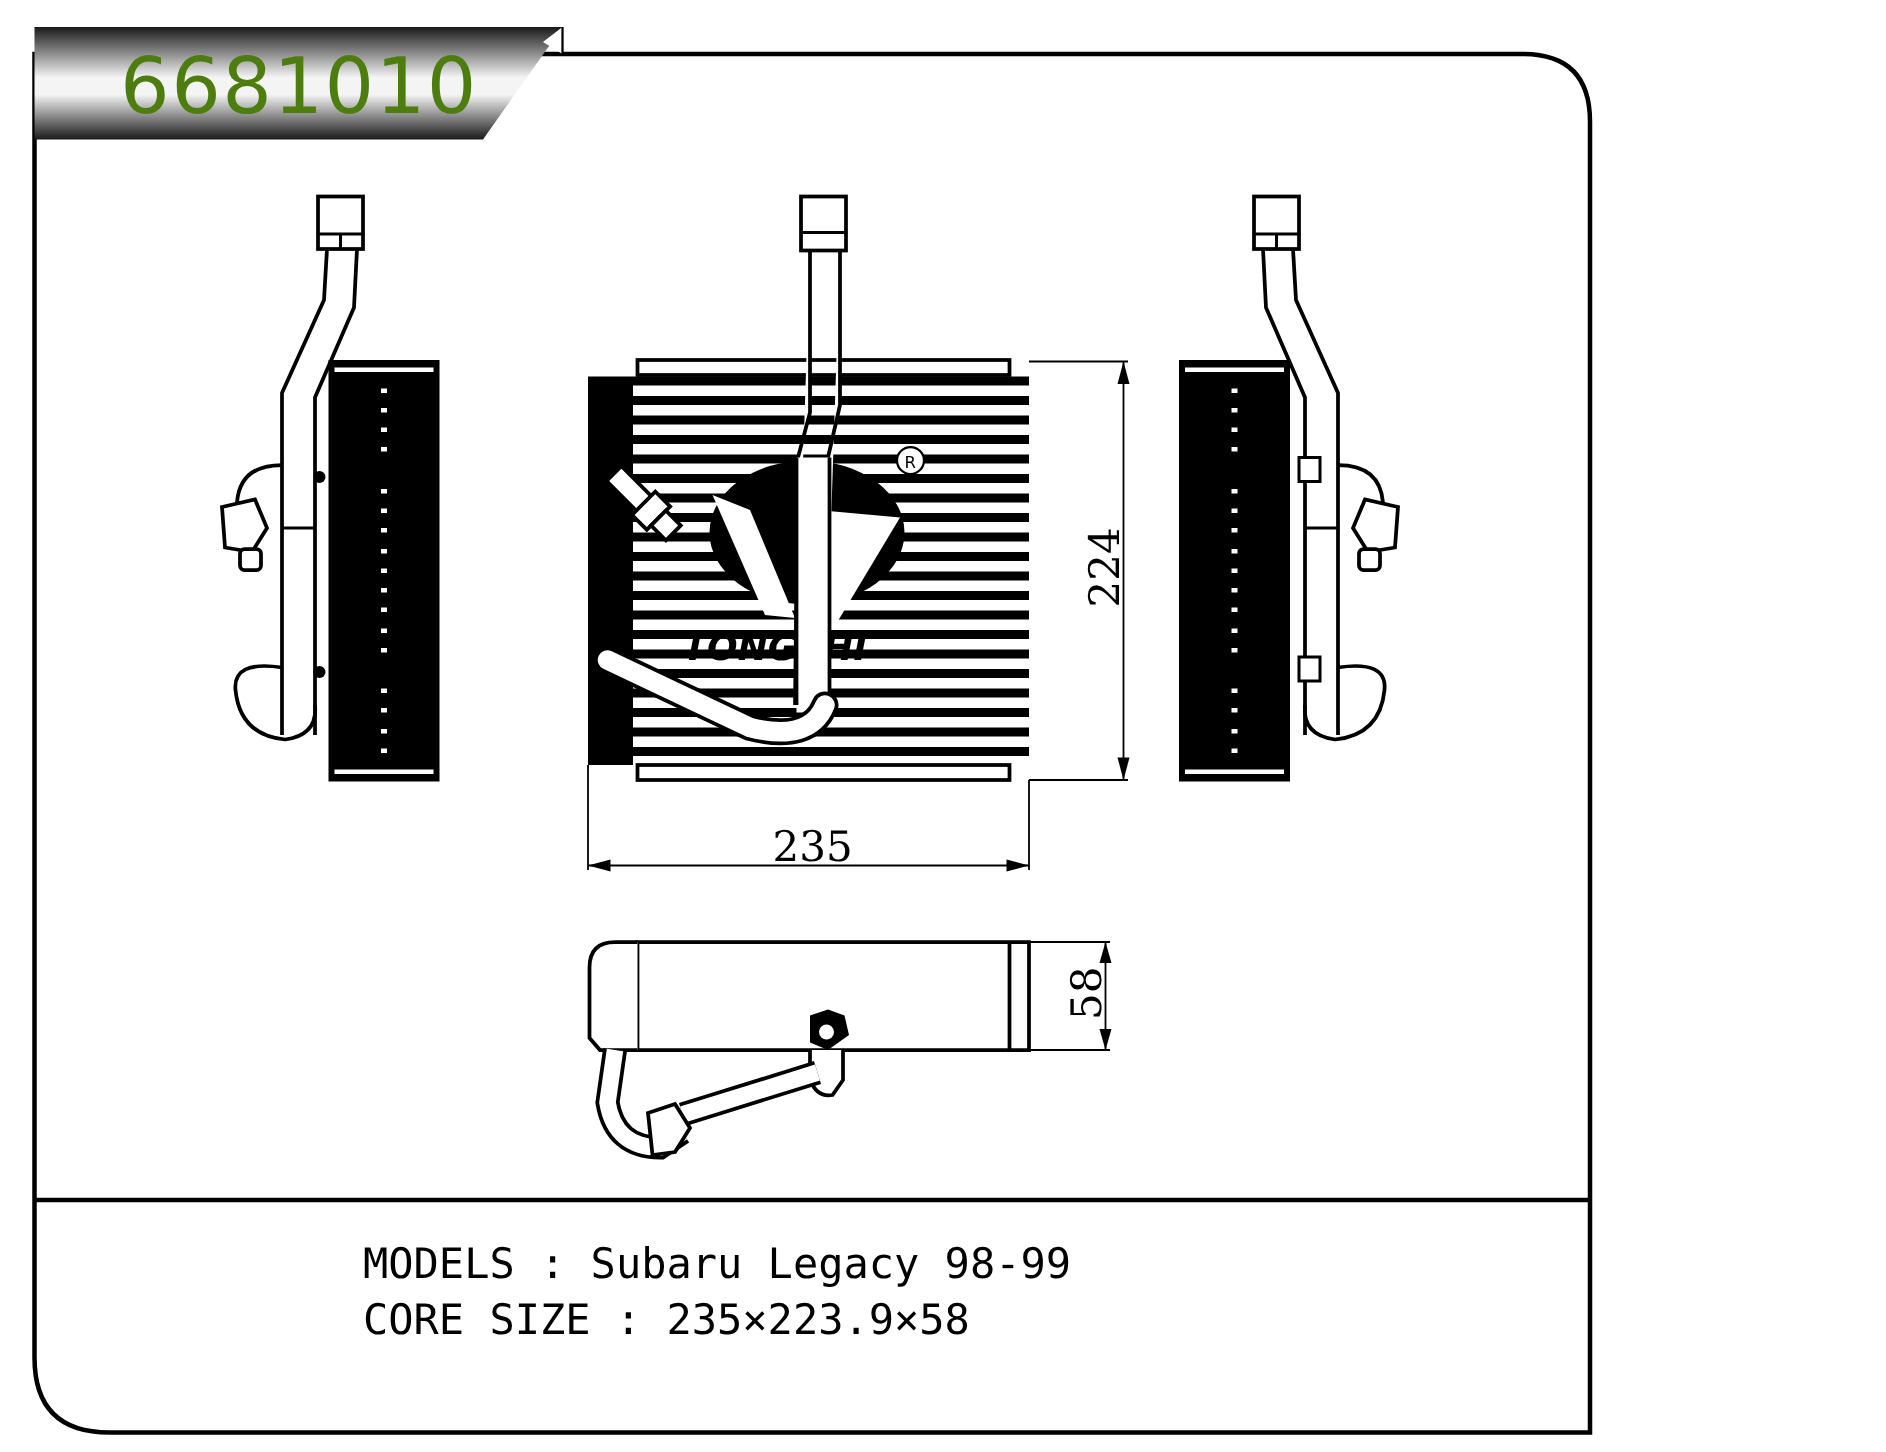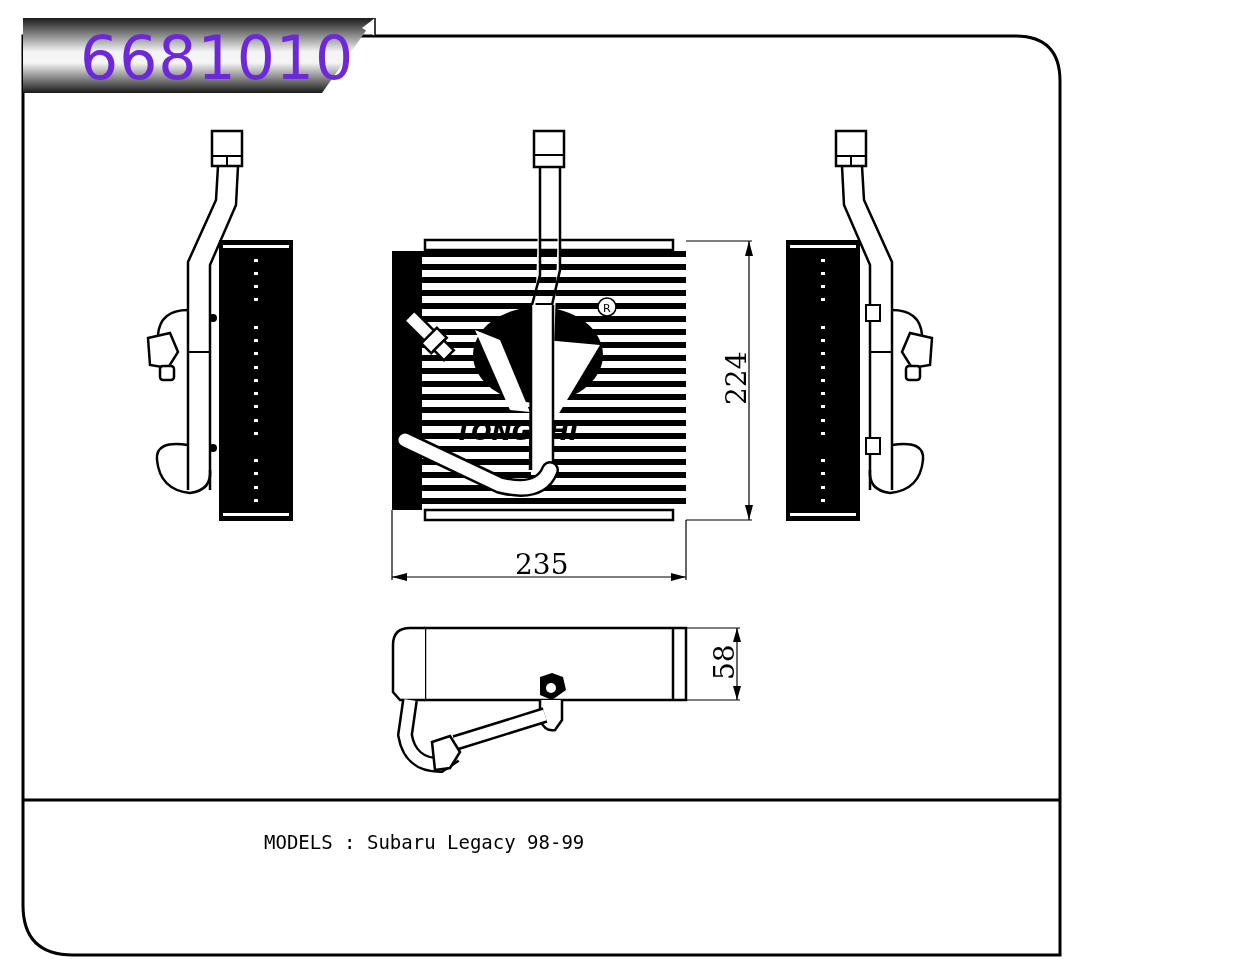--- a/index.html
+++ b/index.html
@@ -1,22 +1,22 @@
 <!DOCTYPE html>
 <html><head>
 <meta charset="utf-8">
 <style>
   html, body { margin: 0; padding: 0; background: #ffffff; }
   body { width: 1257px; height: 968px; position: relative; overflow: hidden; font-family: "DejaVu Sans", sans-serif; }
   #sheet { position: absolute; left: 0; top: 0; width: 1257px; height: 968px; }
   .part-number {
-    position: absolute; left: 80px; top: 28px; font-size: 60px; color: #6d28d9;
+    position: absolute; left: 80px; top: 28px; font-size: 52px; color: #4d7c0f;
     font-family: "DejaVu Sans", sans-serif; letter-spacing: 1px; line-height: 60px;
   }
-  .spec-block { position: absolute; left: 242px; top: 824px; font-family: "DejaVu Sans Mono", monospace; font-size: 19px; line-height: 37px; color: #000; margin-left: 22px; }
+  .spec-block { position: absolute; left: 242px; top: 824px; font-family: "DejaVu Sans Mono", monospace; font-size: 28px; line-height: 37px; color: #000; }
   .spec-line { white-space: pre; }
   .dim-text { font-family: "DejaVu Serif", serif; font-size: 28px; fill: #000; }
 </style>
 </head>
 <body>
 
 <div id="sheet">
 <svg width="1257" height="968" viewBox="0 0 1257 968" xmlns="http://www.w3.org/2000/svg">
   <defs>
     <linearGradient id="bannerGrad" x1="0" y1="0" x2="0" y2="1">
@@ -203,14 +203,15 @@
     <polygon points="737,628 733,642 741,642" fill="#000"></polygon>
     <polygon points="737,700 733,686 741,686" fill="#000"></polygon>
     <text class="dim-text" transform="translate(734,680) rotate(-90)">58</text>
   </g>
 </svg>
 
 <div class="part-number">6681010</div>
 
 <div class="spec-block">
   <div class="spec-line"><span>MODELS</span><span> : </span><span>Subaru Legacy 98-99</span></div>
+  <div class="spec-line"><span>CORE SIZE</span><span> : </span><span>235×223.9×58</span></div>
 </div>
 </div>
 
 </body></html>

